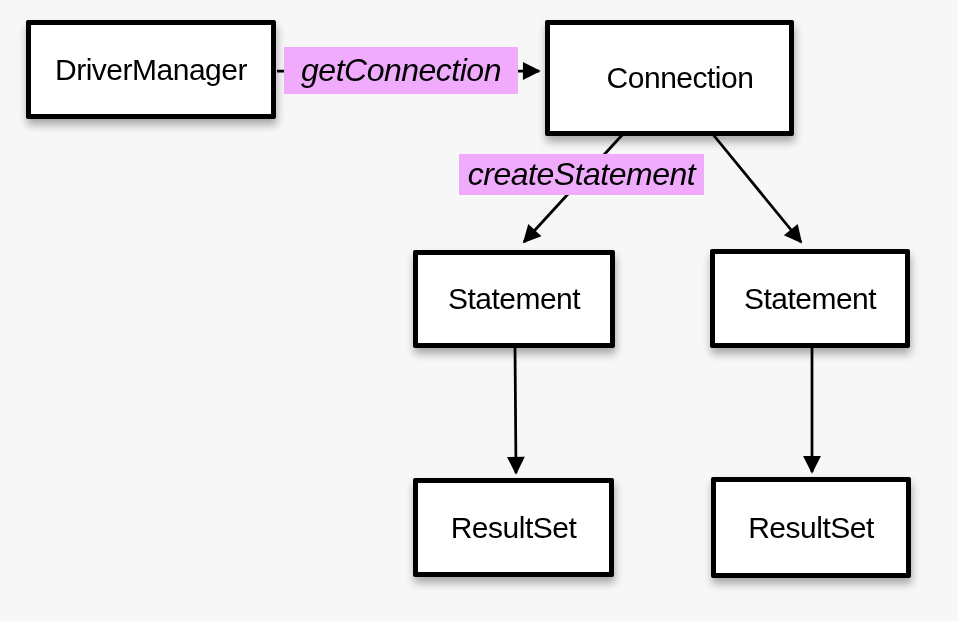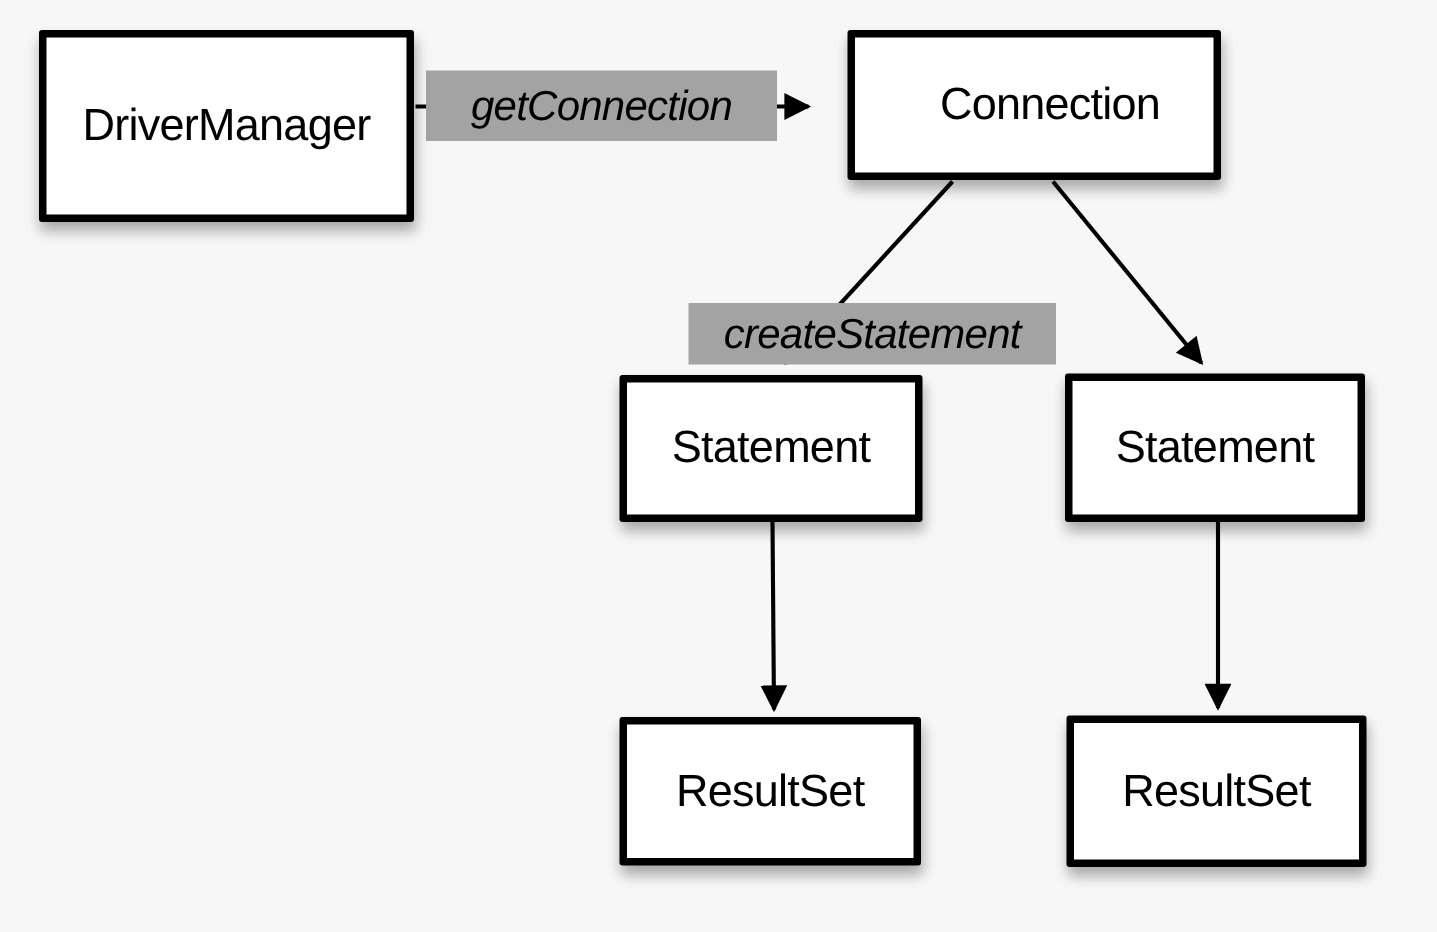--- a/index.html
+++ b/index.html
@@ -39,26 +39,26 @@
   }
   .node-label {
     font-size: 30px;
     letter-spacing: -0.5px;
     color: #000;
     white-space: nowrap;
   }
   .edge-label {
     position: absolute;
     box-sizing: border-box;
-    background: #a3a3a3;
+    background: #f0abfc;
     display: flex;
     align-items: center;
     justify-content: center;
     font-style: italic;
-    font-size: 28px;
+    font-size: 32px;
     letter-spacing: -0.5px;
     white-space: nowrap;
     z-index: 2;
   }
 </style>
 </head>
 <body>
 
 <div class="canvas">
 
@@ -73,25 +73,25 @@
 
     <line x1="635" y1="121" x2="524" y2="242" stroke="#000" stroke-width="2.75" marker-end="url(#arrowhead)"></line>
 
     <line x1="702" y1="121" x2="801" y2="242" stroke="#000" stroke-width="2.75" marker-end="url(#arrowhead)"></line>
 
     <line x1="515" y1="348" x2="516" y2="473" stroke="#000" stroke-width="2.75" marker-end="url(#arrowhead)"></line>
 
     <line x1="812" y1="348" x2="812" y2="472" stroke="#000" stroke-width="2.75" marker-end="url(#arrowhead)"></line>
   </svg>
 
-  <div class="node" style="left:26px; top:20px; width:250px; height:128px;">
+  <div class="node" style="left:26px; top:20px; width:250px; height:99px;">
     <span class="node-label">DriverManager</span>
   </div>
 
-  <div class="node" style="left:565px; top:20px; width:249px; height:100px;padding-left:21px;">
+  <div class="node" style="left:545px; top:20px; width:249px; height:116px;padding-left:21px;">
     <span class="node-label">Connection</span>
   </div>
 
   <div class="node" style="left:413px; top:250px; width:202px; height:98px;">
     <span class="node-label">Statement</span>
   </div>
 
   <div class="node" style="left:710px; top:249px; width:200px; height:99px;">
     <span class="node-label">Statement</span>
   </div>
@@ -99,16 +99,16 @@
   <div class="node" style="left:413px; top:478px; width:201px; height:99px;">
     <span class="node-label">ResultSet</span>
   </div>
 
   <div class="node" style="left:711px; top:477px; width:200px; height:101px;">
     <span class="node-label">ResultSet</span>
   </div>
 
   <div class="edge-label" style="left:284px; top:47px; width:234px; height:47px;">getConnection</div>
 
-  <div class="edge-label" style="left:459px; top:154px; width:245px; height:41px;margin-top:48px;">createStatement</div>
+  <div class="edge-label" style="left:459px; top:154px; width:245px; height:41px;">createStatement</div>
 
 
 </div>
 
 </body></html>

